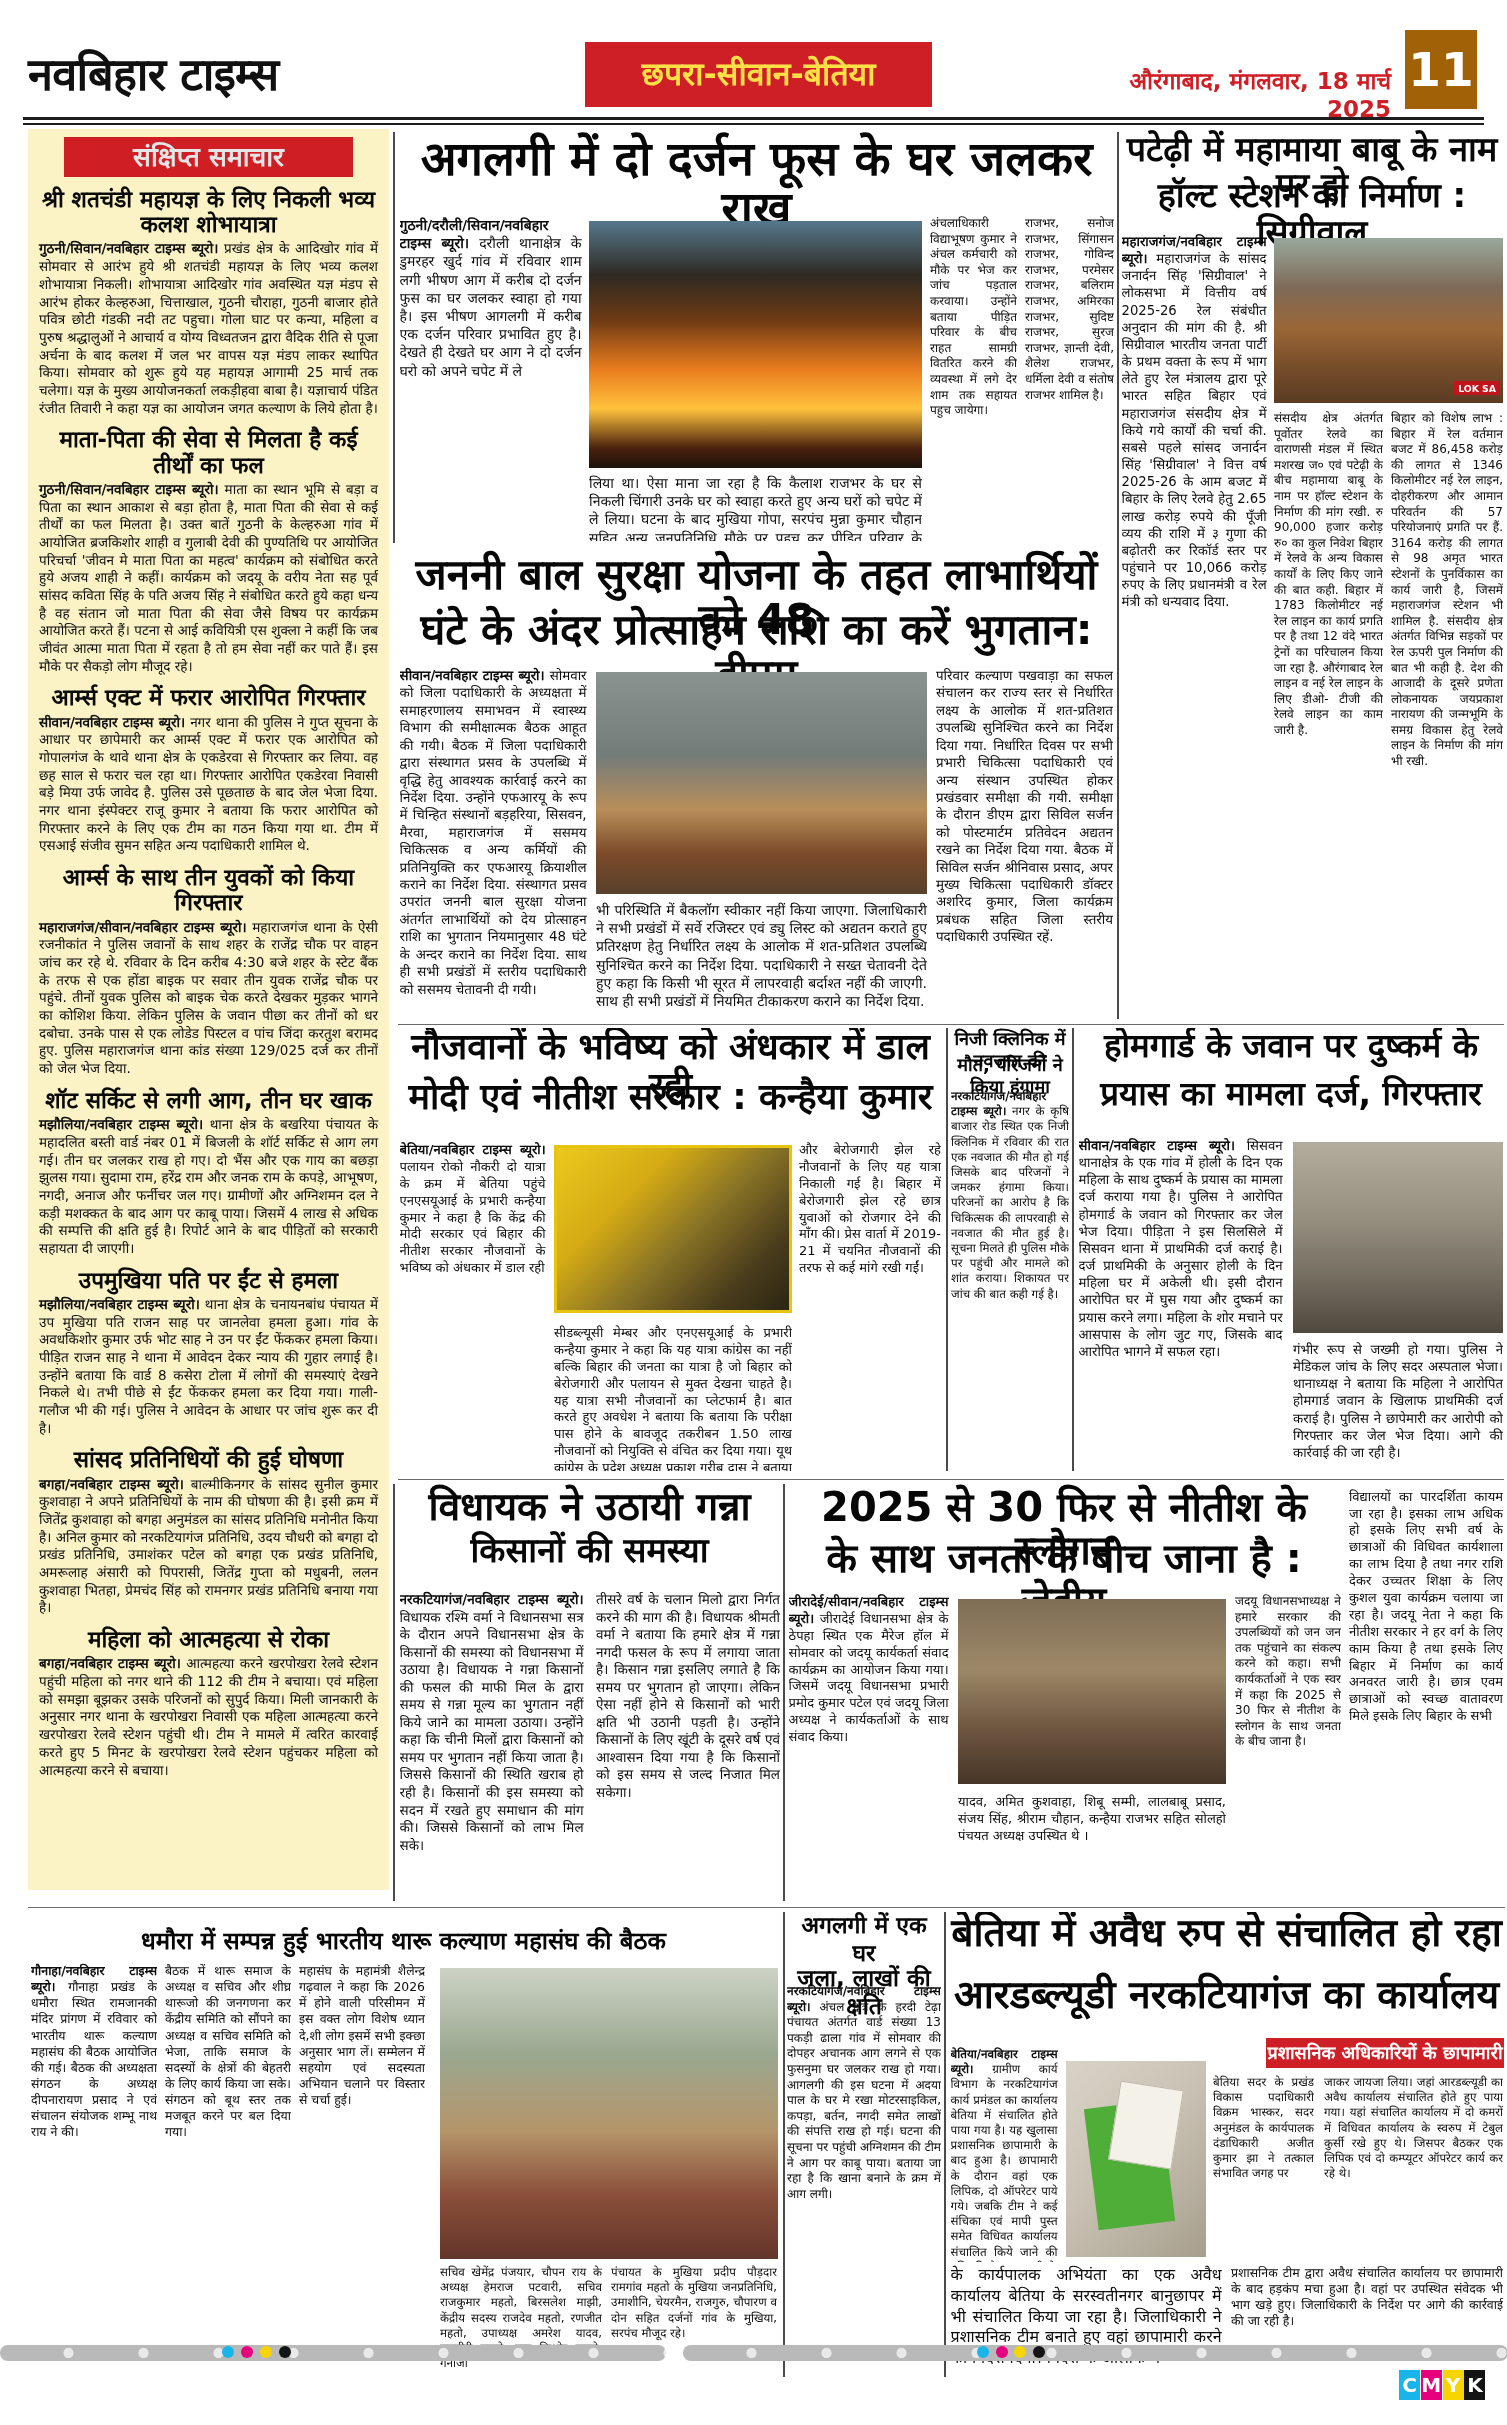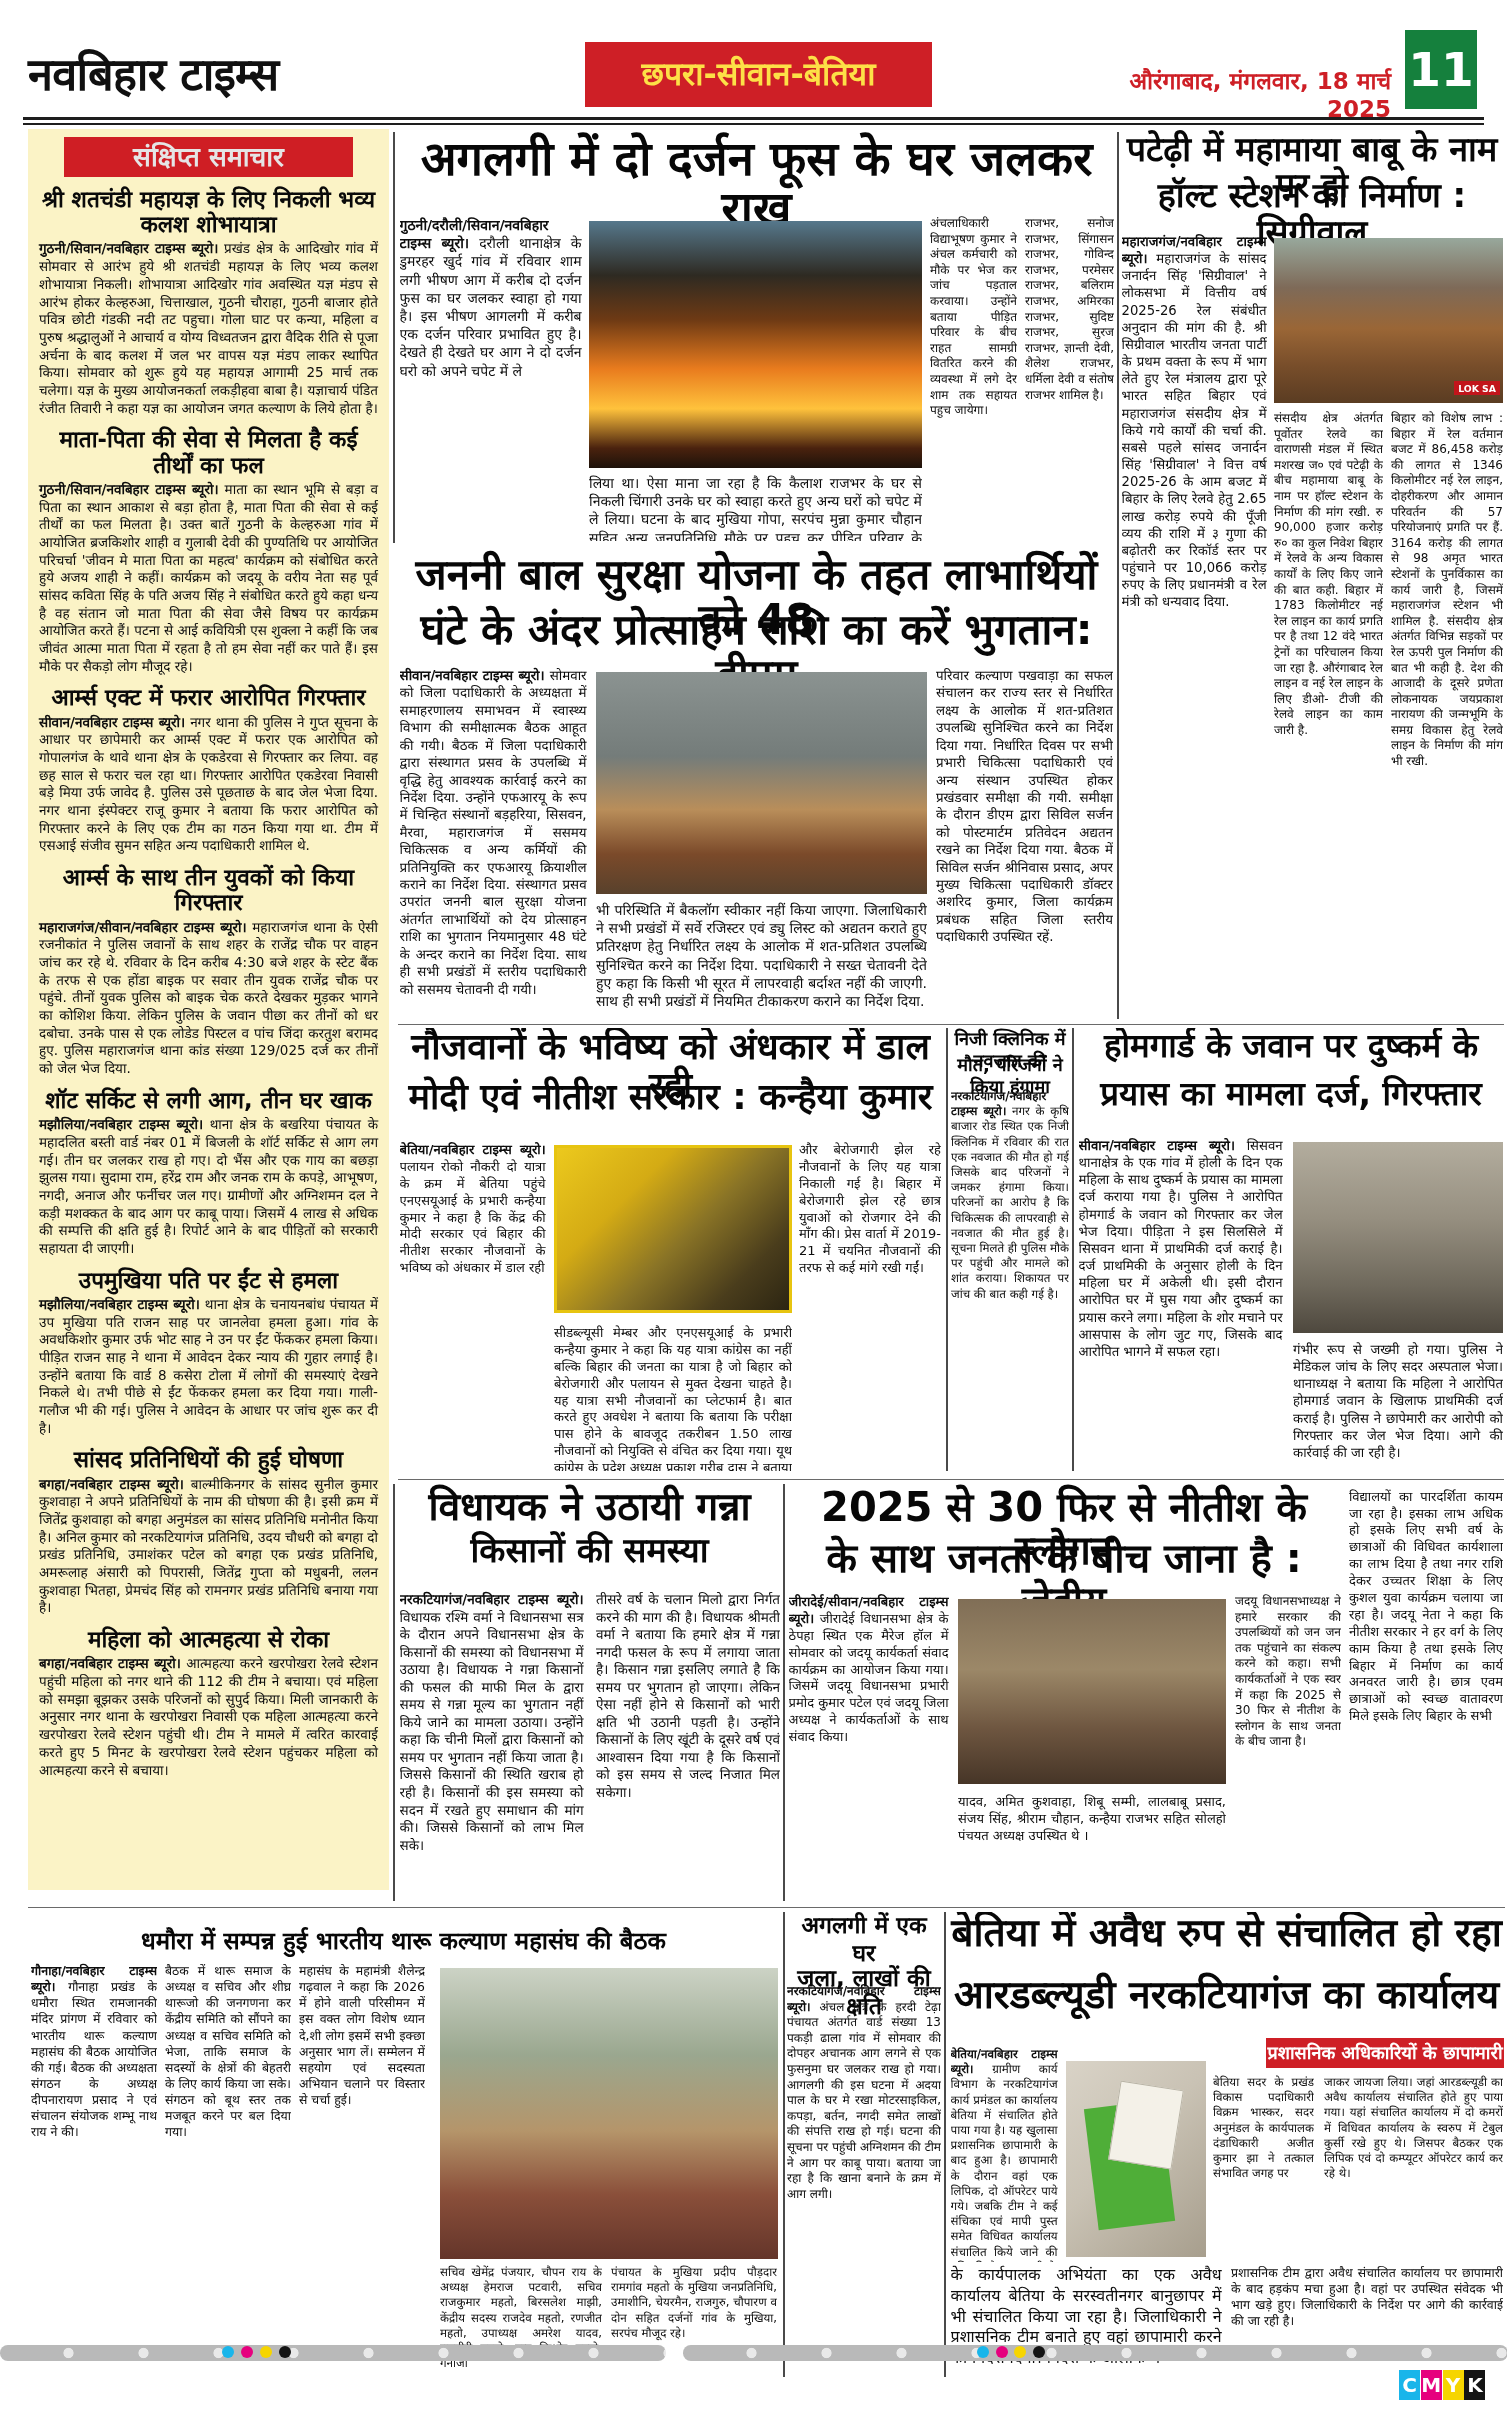--- a/index.html
+++ b/index.html
@@ -5,21 +5,21 @@
   html,body{margin:0;padding:0;}
   body{width:1508px;height:2426px;position:relative;background:#ffffff;
        font-family:"DejaVu Sans",sans-serif;color:#0d0d0d;}
   #page{position:absolute;inset:0;overflow:hidden;}
   
   .masthead{position:absolute;left:28px;top:42px;font-size:45px;font-weight:800;letter-spacing:-0.8px;color:#101010;}
   .badge{position:absolute;left:585px;top:42px;width:347px;height:65px;background:#CE1F26;
          color:#fde047;font-size:32px;font-weight:800;text-align:center;line-height:65px;}
   .dateline{position:absolute;left:1095px;top:64px;width:296px;font-size:23px;font-weight:800;
             color:#CE1F26;text-align:right;}
-  .pagebox{position:absolute;left:1405px;top:30px;width:72px;height:79px;background:#15803d;
+  .pagebox{position:absolute;left:1405px;top:30px;width:72px;height:79px;background:#a16207;
            color:#fff;font-size:47px;font-weight:800;text-align:center;line-height:79px;}
   .rule-thick{position:absolute;left:23px;top:117px;width:1461px;height:3.1px;background:#1e1e1e;}
   .rule-thin{position:absolute;left:23px;top:123px;width:1461px;height:1.6px;background:#1e1e1e;}
   
   .briefs{position:absolute;left:28px;top:129px;width:361px;height:1761px;background:#FBF3C6;overflow:hidden;}
   .briefs-title{width:289px;height:40px;margin:7.8px auto 3.1px auto;background:#CF1E24;color:#e5e5e5;
                 font-size:26.4px;font-weight:800;text-align:center;line-height:40px;}
   .bitem{padding:0 11px;}
   .bhl{font-size:22.6px;font-weight:800;text-align:center;line-height:1.12;margin:10px 0 3.1px 0;color:#0a0a0a;}
   .bbody{font-size:13.5px;line-height:1.31;text-align:justify;}

